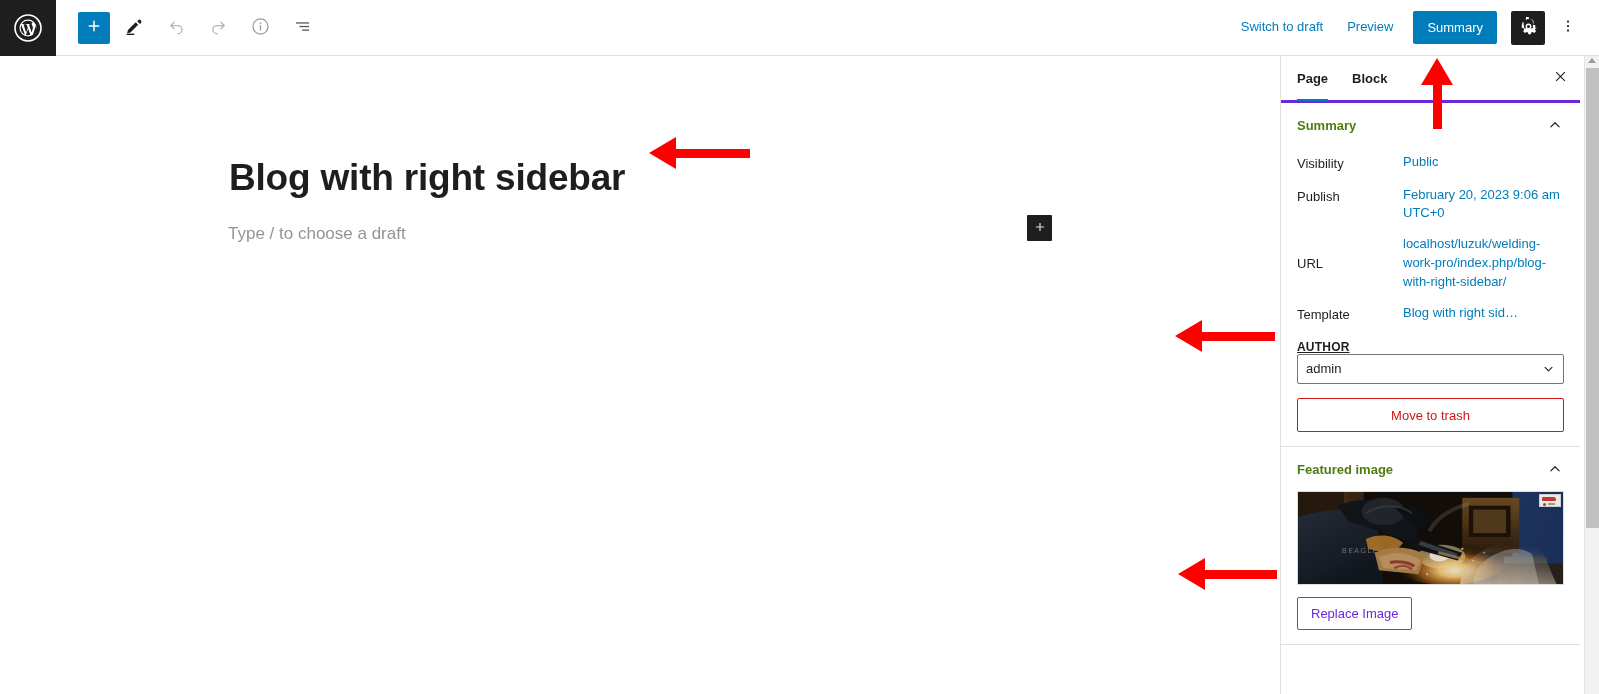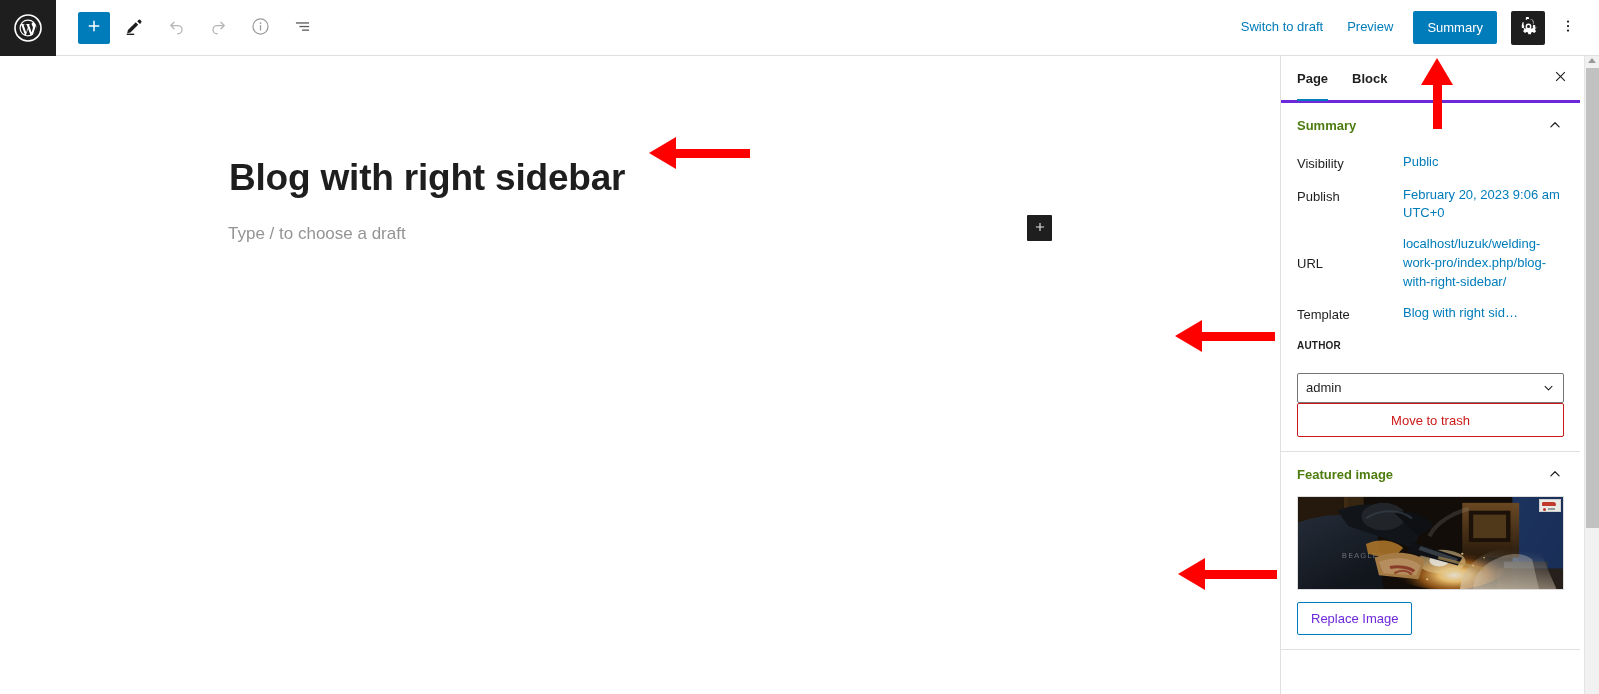--- a/index.html
+++ b/index.html
@@ -145,39 +145,39 @@
   .row-value {
     flex: 1; font-size: 13px; color: #007cba; line-height: 1.45;
     background: none; border: none; padding: 0; text-align: left;
     cursor: pointer; font-family: "Liberation Sans", sans-serif;
     word-break: break-word;
   }
   .row.url-row { align-items: center; }
   .row.url-row .row-label { padding-top: 0; }
 
   .field-label {
-    font-size: 10px; font-weight: 600; color: #1e1e1e;
+    font-size: 12px; font-weight: 600; color: #1e1e1e;
     text-transform: uppercase; letter-spacing: 0.2px;
-    margin-top: 10px; margin-bottom: 22px;
+    margin-top: 10px; margin-bottom: 0; text-decoration: underline;
   }
   .select-wrap { position: relative; }
   .select-box {
     width: 100%; height: 30px; border: 1px solid #757575;
     border-radius: 2px; background: #fff;
     font-size: 13px; color: #1e1e1e;
     padding: 0 26px 0 8px; line-height: 28px;
     font-family: "Liberation Sans", sans-serif;
     cursor: pointer; text-align: left;
   }
   .select-chevron {
     position: absolute; right: 8px; top: 50%; transform: translateY(-50%);
     pointer-events: none; display:flex;
   }
   .trash-btn {
-    width: 100%; height: 34px; 
+    width: 100%; height: 34px; margin-top: 14px;
     background: #fff; border: 1px solid #cc1818; border-radius: 2px;
     color: #cc1818; font-size: 13px; cursor: pointer;
     font-family: "Liberation Sans", sans-serif;
   }
 
   
   .featured-thumb {
     position: relative; width: 100%; height: 94px;
     border: 1px solid #ddd; overflow: hidden; cursor: pointer;
     background: #120d09;

